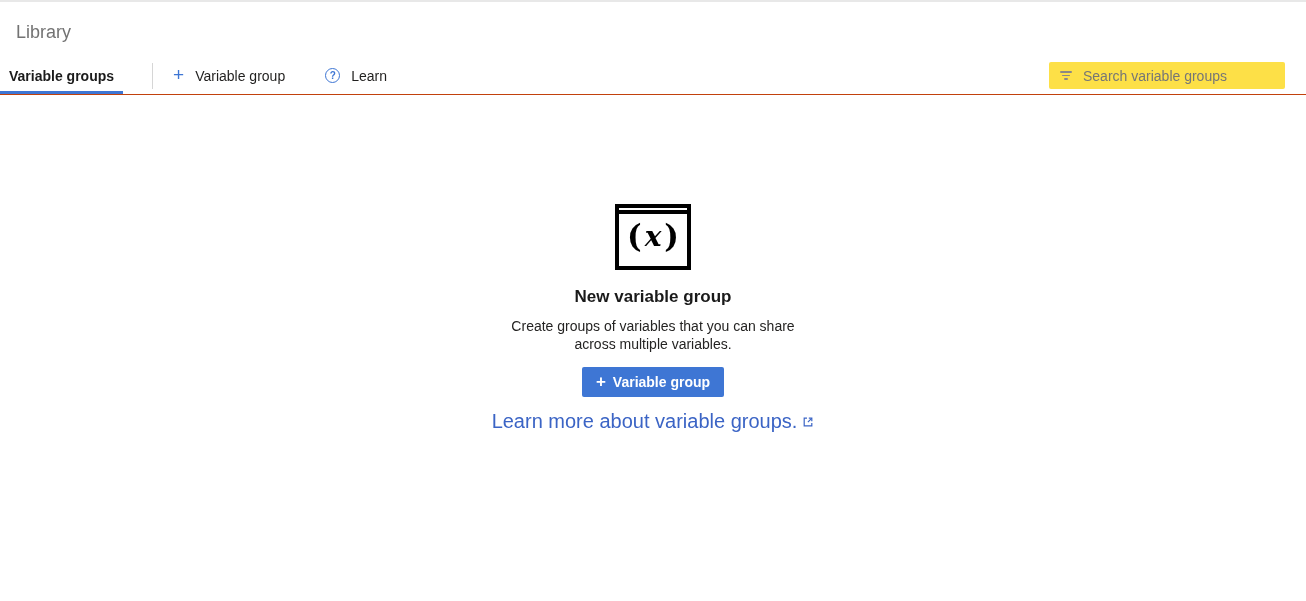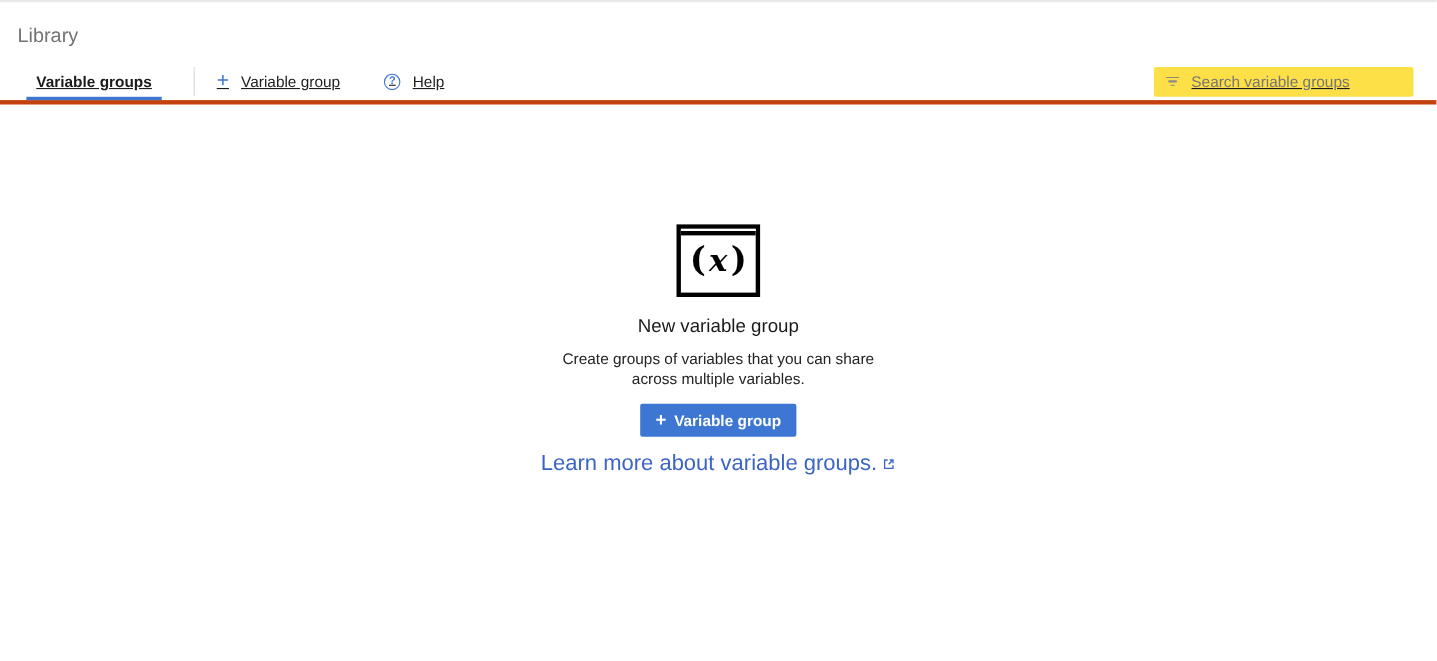--- a/index.html
+++ b/index.html
@@ -10,21 +10,21 @@
     border-top:2px solid #e8e8e8;
   }
 
   
   .header { padding:19px 16px 0 16px; }
   .page-title { font-size:18px; font-weight:400; color:#737373; line-height:22px; }
 
   
   .tabbar {
     display:flex; align-items:stretch; height:38px; margin-top:14px;
-    border-bottom:4px solid #c2410c; padding-left:24px;text-decoration:underline;
+    border-bottom:1px solid #c2410c; padding-left:0;
   }
   .tab {
     display:flex; align-items:center; padding:0 9px; margin-right:10px;
     font-size:14px; color:#333; cursor:pointer;
     border-bottom:3px solid transparent; border-top:3px solid transparent;
   }
   .tab.active { font-weight:700; color:#1b1b1b; border-bottom-color:#3e76d4; }
   .vdivider { width:1px; height:26px; background:#d6d6d6; align-self:center; margin-left:19px; }
   .cmd-btn {
     display:flex; align-items:center; gap:11px; padding:0 20px;
@@ -57,21 +57,21 @@
   
   .empty-state { display:flex; flex-direction:column; align-items:center; padding-top:109px; text-align:center; }
   .vg-icon { width:76px; height:66px; border:4px solid #000; background:#fff; }
   .vg-titlebar { height:6px; background:#fff; border-bottom:4px solid #000; }
   .vg-iconbody {
     height:48px; display:flex; align-items:center; justify-content:center;
     font-family:"DejaVu Serif", serif; color:#000;
   }
   .vg-paren { font-size:31px; font-weight:600; line-height:1; margin-top:-3px; }
   .vg-x { font-size:28px; font-style:italic; font-weight:700; line-height:1; margin:0 3px; margin-top:-3px; }
-  .empty-title { margin-top:17px; font-size:17px; font-weight:400; color:#1a1a1a; line-height:20px; }
+  .empty-title { margin-top:17px; font-size:17px; font-weight:700; color:#1a1a1a; line-height:20px; }
   .empty-desc { margin-top:11px; font-size:14px; color:#252423; line-height:17.5px; }
   .empty-desc span { display:block; }
   .primary-btn {
     margin-top:14px; height:30px; padding:0 14px; border:none; border-radius:2px;
     background:#3e76d4; color:#fff; font-size:14px; font-weight:600;
     font-family:"Liberation Sans", sans-serif; display:inline-flex; align-items:center; gap:7px; cursor:pointer;
   }
   .btn-plus { font-size:17px; font-weight:600; line-height:1; margin-top:-2px; }
   .learn-link {
     margin-top:13px; font-size:20px; color:#3b64c5; text-decoration:none;
@@ -96,21 +96,21 @@
   <button class="cmd-btn">
     <span class="cmd-plus">+</span>
     <span>Variable group</span>
   </button>
 
 
   <button class="cmd-btn">
     <span class="help-circle">
       <span>?</span>
     </span>
-    <span>Help</span>
+    <span>Learn</span>
   </button>
 
   <div class="search-box">
     <span class="filter-icon">
       <span class="filter-line-1"></span>
         <span class="filter-line-2"></span>
         <span class="filter-line-3"></span>
     </span>
     <input class="search-input" type="text" placeholder="Search variable groups" style="">
   </div>

